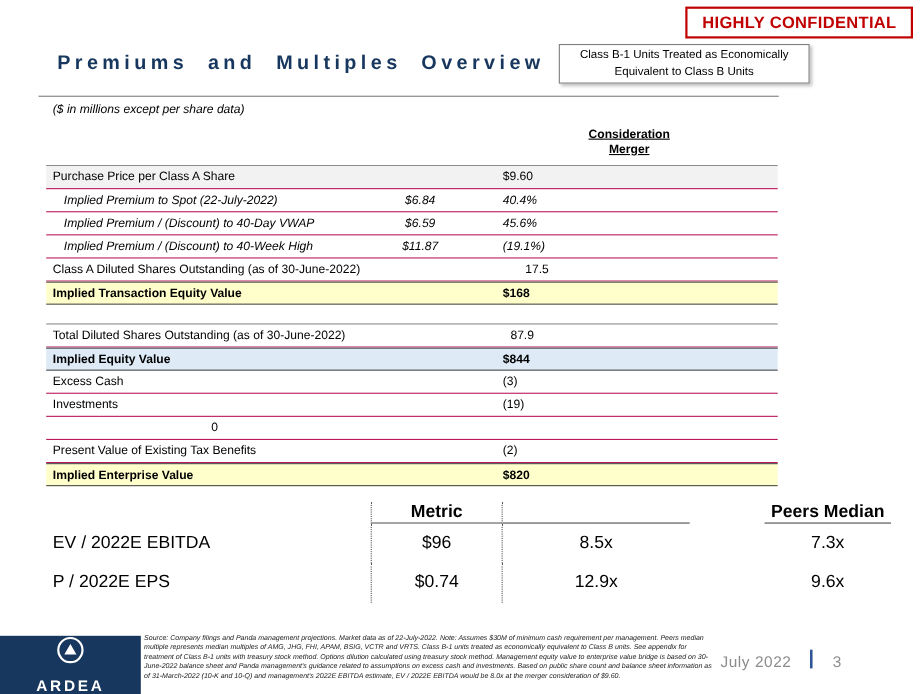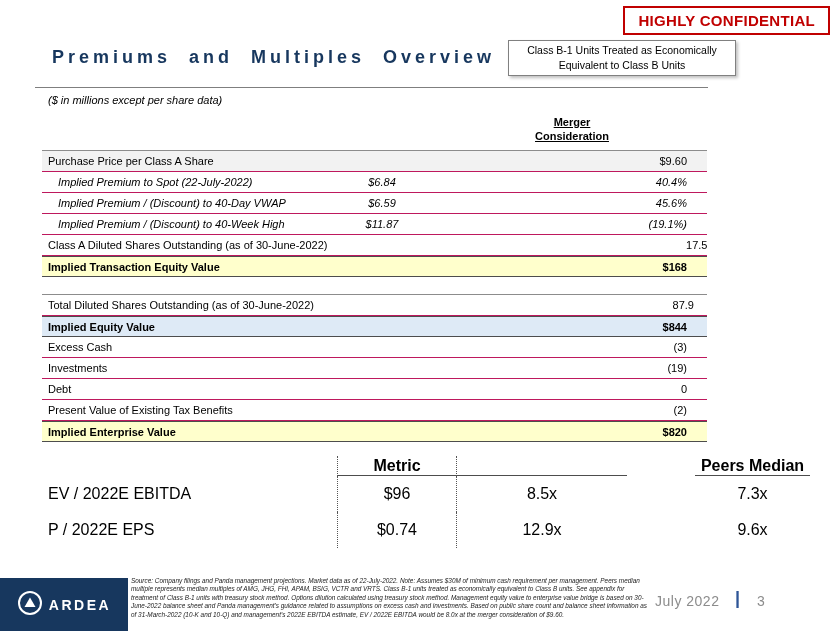--- a/index.html
+++ b/index.html
@@ -26,21 +26,21 @@
                  font-size:11px; font-weight:bold; line-height:1.25; }
   .merger-head span { text-decoration:underline; display:block; }
 
   .datatable { position:absolute; left:42px; width:665px; border-top:1px solid #8c8c8c; }
   .t1 { top:150px; }
   .t2 { top:294px; }
   .trow { display:flex; align-items:center; height:21px; font-size:11px;
           border-bottom:1px solid #be185d; }
   .trow .lbl { flex:0 0 265px; padding-left:6px; white-space:nowrap; }
   .trow .mid { flex:0 0 150px; text-align:center; }
-  .trow .val { flex:0 0 230px; text-align:right; }
+  .trow .val { flex:0 0 230px; text-align:left; }
   .trow .sp  { flex:1; }
   .trow.italic { font-style:italic; }
   .trow.italic .lbl { padding-left:16px; }
   .trow.gray   { background:#F2F2F2; }
   .trow.yellow { background:#FFFFCC; font-weight:bold;
                  border-top:1px solid #4d4d4d; border-bottom:1px solid #4d4d4d; }
   .trow.blue   { background:#DEEAF6; font-weight:bold;
                  border-top:1px solid #4d4d4d; border-bottom:1px solid #4d4d4d; }
 
   .multiples { position:absolute; left:42px; top:456px; width:768px; font-size:16px; }
@@ -50,21 +50,21 @@
              border-left:1px dotted #555; border-right:1px dotted #555; }
   .mmult   { flex:0 0 170px; text-align:center; }
   .msp     { flex:1; }
   .mpeers  { flex:0 0 115px; text-align:center; }
   .mhead { height:20px; line-height:20px; font-weight:bold; }
   .mhead .mmetric, .mhead .mmult, .mhead .mpeers { border-bottom:1px solid #4d4d4d; }
   .mdata { height:36px; line-height:36px; }
 
   .footer-logo { position:absolute; left:0; top:578px; width:128px; height:53px;
                  background:#17375E; display:flex; align-items:center;
-                 justify-content:center; gap:6px; }
+                 justify-content:center; gap:6px;flex-direction:column; }
   .logo-text { color:#fff; font-weight:bold; font-size:14px; letter-spacing:2.5px; }
   .source { position:absolute; left:131px; top:577px; width:518px; font-size:6.4px;
             font-style:italic; color:#1a1a1a; line-height:1.32; }
   .footer-date { position:absolute; left:655px; top:593px; font-size:14px;
                  color:#8c8c8c; letter-spacing:0.5px; }
   .footer-sep { position:absolute; left:735px; top:588px; font-size:18px;
                 color:#2E5597; font-weight:bold; }
   .page-num { position:absolute; left:757px; top:593px; font-size:14px; color:#8c8c8c; }
 </style>
 </head>
@@ -73,22 +73,22 @@
 <div class="confidential">HIGHLY CONFIDENTIAL</div>
 
 <h1 class="page-title">Premiums and Multiples Overview</h1>
 <div class="title-rule"></div>
 
 <div class="callout">Class B-1 Units Treated as Economically Equivalent to Class B Units</div>
 
 <div class="subtitle">($ in millions except per share data)</div>
 
 <div class="merger-head">
+  <span>Consideration</span>
   <span>Merger</span>
-  <span>Consideration</span>
 </div>
 
 <div class="datatable t1">
   <div class="trow gray">
     <div class="lbl">Purchase Price per Class A Share</div>
     <div class="mid"></div>
     <div class="val">$9.60</div>
     <div class="sp"></div>
   </div>
   <div class="trow italic">
@@ -142,21 +142,20 @@
     <div class="val">(3)</div>
     <div class="sp"></div>
   </div>
   <div class="trow">
     <div class="lbl">Investments</div>
     <div class="mid"></div>
     <div class="val">(19)</div>
     <div class="sp"></div>
   </div>
   <div class="trow">
-    <div class="lbl">Debt</div>
     <div class="mid"></div>
     <div class="val">0</div>
     <div class="sp"></div>
   </div>
   <div class="trow">
     <div class="lbl">Present Value of Existing Tax Benefits</div>
     <div class="mid"></div>
     <div class="val">(2)</div>
     <div class="sp"></div>
   </div>

